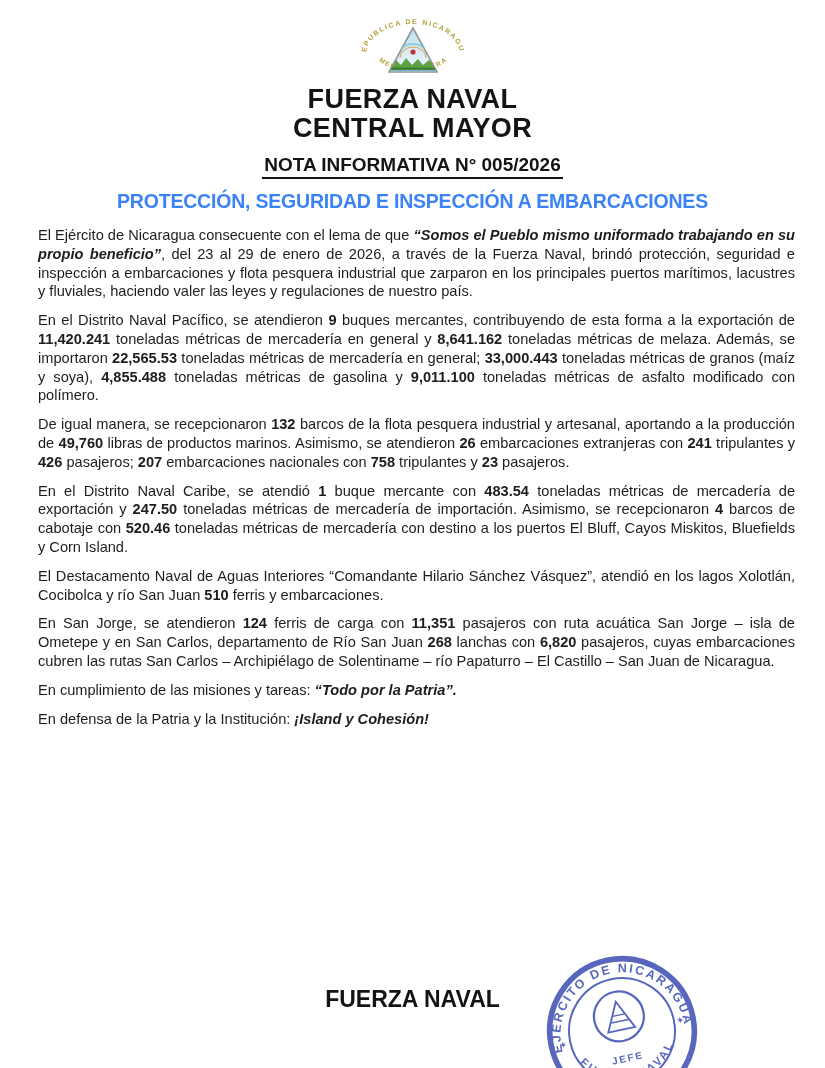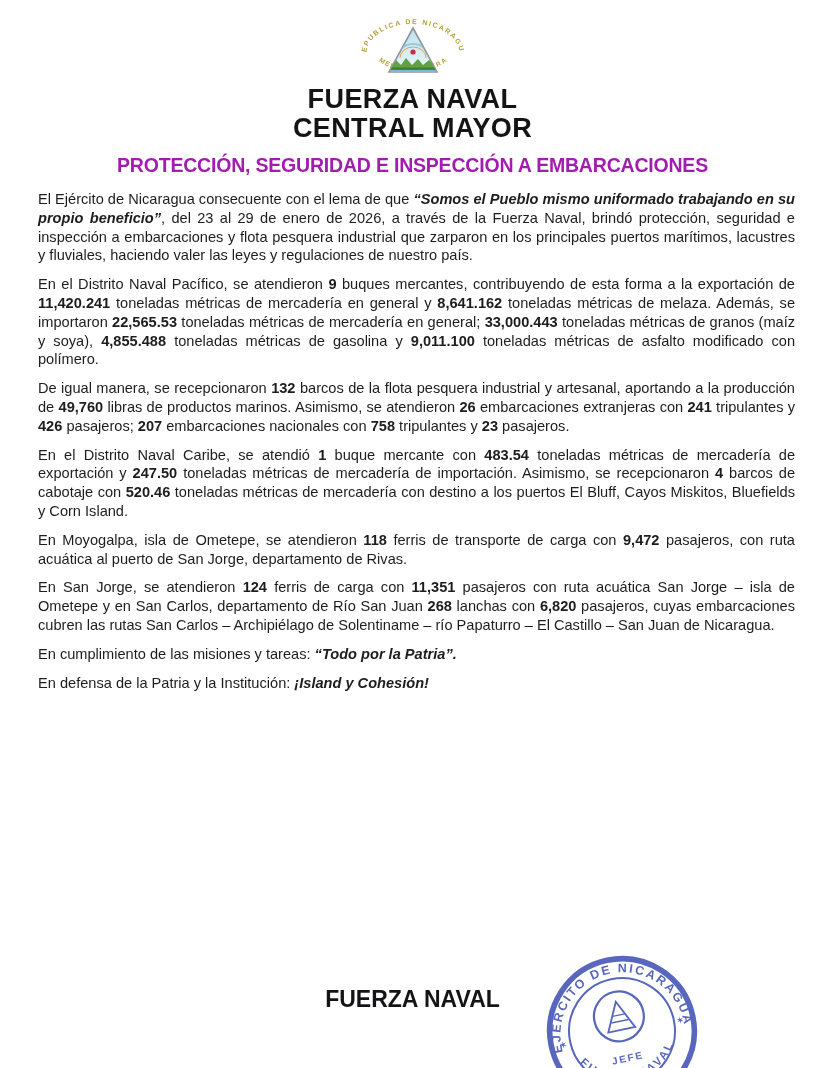--- a/index.html
+++ b/index.html
@@ -23,21 +23,21 @@
   .note-number{
     display:inline-block;
     font-size:19px; font-weight:bold;
     border-bottom:2.5px solid #141416;
     padding:0 2px 1px 2px;
     color:#141416;
   }
   .doc-title{ margin-top:11px; }
   .doc-title-line{
     font-size:19.5px; font-weight:bold; line-height:23px;
-    margin:0; color:#a21caf; letter-spacing:-0.2px;
+    margin:0; color:#3b82f6; letter-spacing:-0.2px;
   }
   .body-text{
     margin:13px 30px 0 38px;
     font-size:14.6px; line-height:18.8px;
     text-align:justify;
   }
   .body-text p{ margin:0 0 10px 0; }
   .body-text .b{ font-weight:bold; }
   .body-text .i{ font-style:italic; }
   .footer-sign{
@@ -87,32 +87,35 @@
         <circle cx="60" cy="40" r="2.6" fill="#c4303c"></circle>
         <polygon points="36,54 43,48 48,53 53,46 59,53 65,47 70,53 76,48 84,55 84,60 36,60" fill="#5fa243"></polygon>
         <rect x="36" y="55.5" width="48" height="2.2" fill="#3f7e2c"></rect>
         <rect x="36" y="58" width="48" height="2" fill="#77b9d6"></rect>
       </g>
     </svg>
 
     <p class="org-line first">FUERZA NAVAL</p>
     <p class="org-line">CENTRAL MAYOR</p>
 
+    <div class="note-row">
+      <span class="note-number">NOTA INFORMATIVA N° 005/2026</span>
+    </div>
 
     <div class="doc-title">
       <p class="doc-title-line">PROTECCIÓN, SEGURIDAD E INSPECCIÓN A EMBARCACIONES</p>
     </div>
   </div>
 
   <div class="body-text">
       <p><span>El Ejército de Nicaragua consecuente con el lema de que </span><span class="b i">“Somos el Pueblo mismo uniformado trabajando en su propio beneficio”</span><span>, del 23 al 29 de enero de 2026, a través de la Fuerza Naval, brindó protección, seguridad e inspección a embarcaciones y flota pesquera industrial que zarparon en los principales puertos marítimos, lacustres y fluviales, haciendo valer las leyes y regulaciones de nuestro país.</span></p>
       <p><span>En el Distrito Naval Pacífico, se atendieron </span><span class="b">9</span><span> buques mercantes, contribuyendo de esta forma a la exportación de </span><span class="b">11,420.241</span><span> toneladas métricas de mercadería en general y </span><span class="b">8,641.162</span><span> toneladas métricas de melaza. Además, se importaron </span><span class="b">22,565.53</span><span> toneladas métricas de mercadería en general; </span><span class="b">33,000.443</span><span> toneladas métricas de granos (maíz y soya), </span><span class="b">4,855.488</span><span> toneladas métricas de gasolina y </span><span class="b">9,011.100</span><span> toneladas métricas de asfalto modificado con polímero.</span></p>
       <p><span>De igual manera, se recepcionaron </span><span class="b">132</span><span> barcos de la flota pesquera industrial y artesanal, aportando a la producción de </span><span class="b">49,760</span><span> libras de productos marinos. Asimismo, se atendieron </span><span class="b">26</span><span> embarcaciones extranjeras con </span><span class="b">241</span><span> tripulantes y </span><span class="b">426</span><span> pasajeros; </span><span class="b">207</span><span> embarcaciones nacionales con </span><span class="b">758</span><span> tripulantes y </span><span class="b">23</span><span> pasajeros.</span></p>
       <p><span>En el Distrito Naval Caribe, se atendió </span><span class="b">1</span><span> buque mercante con </span><span class="b">483.54</span><span> toneladas métricas de mercadería de exportación y </span><span class="b">247.50</span><span> toneladas métricas de mercadería de importación. Asimismo, se recepcionaron </span><span class="b">4</span><span> barcos de cabotaje con </span><span class="b">520.46</span><span> toneladas métricas de mercadería con destino a los puertos El Bluff, Cayos Miskitos, Bluefields y Corn Island.</span></p>
-      <p><span>En Moyogalpa, isla de Ometepe, se atendieron </span><span class="b">118</span><span> ferris de transporte de carga con </span><span class="b">9,472</span><span> pasajeros, con ruta acuática al puerto de San Jorge, departamento de Rivas.</span></p>
+      <p><span>El Destacamento Naval de Aguas Interiores “Comandante Hilario Sánchez Vásquez”, atendió en los lagos Xolotlán, Cocibolca y río San Juan </span><span class="b">510</span><span> ferris y embarcaciones.</span></p>
       <p><span>En San Jorge, se atendieron </span><span class="b">124</span><span> ferris de carga con </span><span class="b">11,351</span><span> pasajeros con ruta acuática San Jorge – isla de Ometepe y en San Carlos, departamento de Río San Juan </span><span class="b">268</span><span> lanchas con </span><span class="b">6,820</span><span> pasajeros, cuyas embarcaciones cubren las rutas San Carlos – Archipiélago de Solentiname – río Papaturro – El Castillo – San Juan de Nicaragua.</span></p>
       <p><span>En cumplimiento de las misiones y tareas: </span><span class="b i">“Todo por la Patria”.</span></p>
       <p><span>En defensa de la Patria y la Institución: </span><span class="b i">¡Island y Cohesión!</span></p>
     </div>
 
   <div class="footer-sign">
     <p class="sign-line">FUERZA NAVAL</p>
   </div>
 
   <svg class="seal" viewBox="0 0 130 130" aria-hidden="true">

